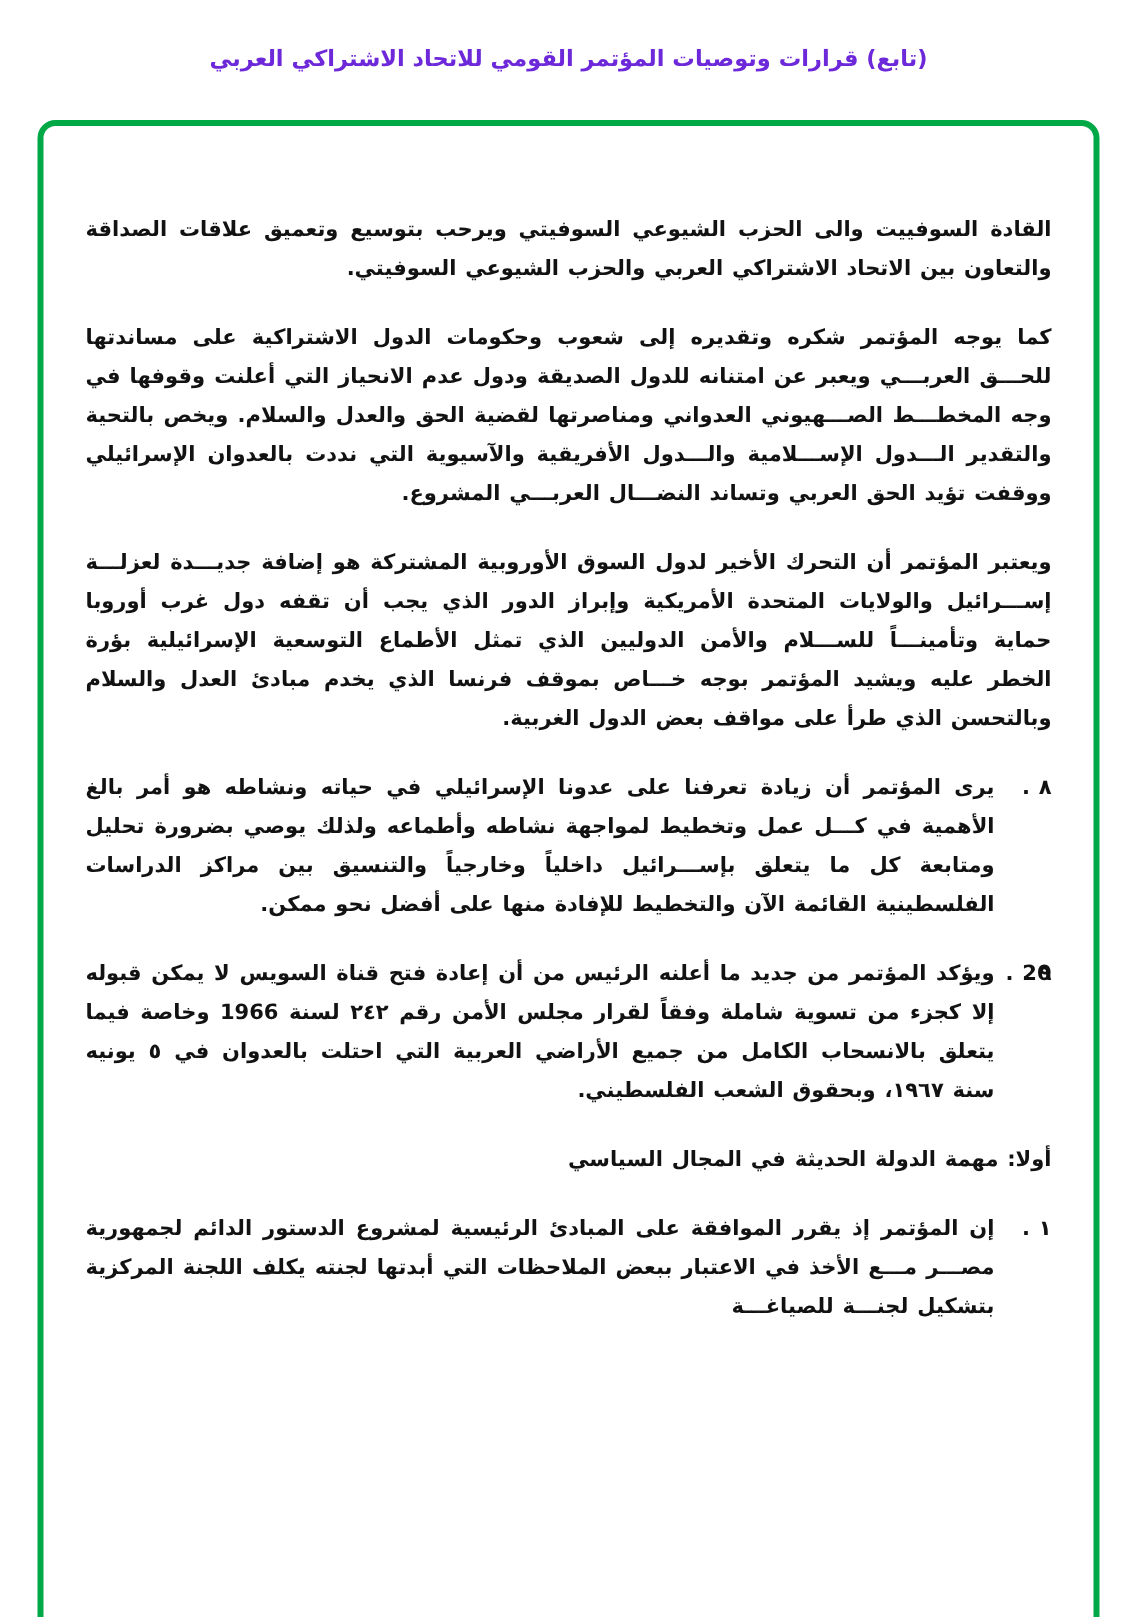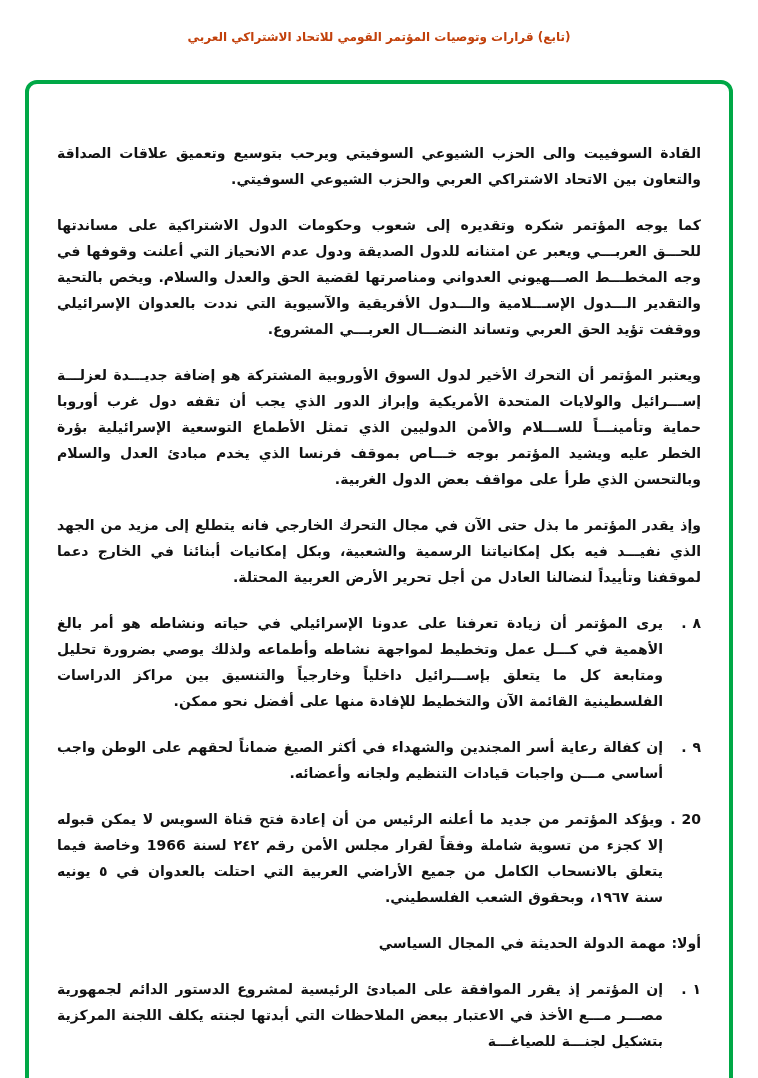--- a/index.html
+++ b/index.html
@@ -20,23 +20,23 @@
     inset: 0;
     background: #ffffff;
     direction: rtl;
   }
   .header-title {
     position: absolute;
     top: 30px;
     left: 0;
     right: 0;
     text-align: center;
-    font-size: 12px;
+    font-size: 15px;
     font-weight: bold;
-    color: #c2410c;
+    color: #6d28d9;
     letter-spacing: 0;
   }
   .frame {
     position: absolute;
     top: 80px;
     left: 25px;
     width: 708px;
     height: 1073px;
     border: 4px solid #22c55e;
     border-radius: 12px;
@@ -90,30 +90,28 @@
   <div class="frame" style="border-color: rgb(0, 168, 70);">
 
     <div class="body-text">
 
       <p class="block para">القادة السوفييت والى الحزب الشيوعي السوفيتي ويرحب بتوسيع وتعميق علاقات الصداقة والتعاون بين الاتحاد الاشتراكي العربي والحزب الشيوعي السوفيتي.</p>
 
       <p class="block para">كما يوجه المؤتمر شكره وتقديره إلى شعوب وحكومات الدول الاشتراكية على مساندتها للحـــق العربـــي ويعبر عن امتنانه للدول الصديقة ودول عدم الانحياز التي أعلنت وقوفها في وجه المخطـــط الصـــهيوني العدواني ومناصرتها لقضية الحق والعدل والسلام. ويخص بالتحية والتقدير الـــدول الإســـلامية والـــدول الأفريقية والآسيوية التي نددت بالعدوان الإسرائيلي ووقفت تؤيد الحق العربي وتساند النضـــال العربـــي المشروع.</p>
 
       <p class="block para">ويعتبر المؤتمر أن التحرك الأخير لدول السوق الأوروبية المشتركة هو إضافة جديـــدة لعزلـــة إســـرائيل والولايات المتحدة الأمريكية وإبراز الدور الذي يجب أن تقفه دول غرب أوروبا حماية وتأمينـــاً للســـلام والأمن الدوليين الذي تمثل الأطماع التوسعية الإسرائيلية بؤرة الخطر عليه ويشيد المؤتمر بوجه خـــاص بموقف فرنسا الذي يخدم مبادئ العدل والسلام وبالتحسن الذي طرأ على مواقف بعض الدول الغربية.</p>
 
-      <p class="block para">وإذ يقدر المؤتمر ما بذل حتى الآن في مجال التحرك الخارجي فانه يتطلع إلى مزيد من الجهد الذي نفيـــد فيه بكل إمكانياتنا الرسمية والشعبية، وبكل إمكانيات أبنائنا في الخارج دعما لموقفنا وتأييداً لنضالنا العادل من أجل تحرير الأرض العربية المحتلة.</p>
 
       <div class="block item">
         <span class="marker">٨ .</span>
         <span class="item-text">يرى المؤتمر أن زيادة تعرفنا على عدونا الإسرائيلي في حياته ونشاطه هو أمر بالغ الأهمية في كـــل عمل وتخطيط لمواجهة نشاطه وأطماعه ولذلك يوصي بضرورة تحليل ومتابعة كل ما يتعلق بإســـرائيل داخلياً وخارجياً والتنسيق بين مراكز الدراسات الفلسطينية القائمة الآن والتخطيط للإفادة منها على أفضل نحو ممكن.</span>
       </div>
 
       <div class="block item">
         <span class="marker">٩ .</span>
-        <span class="item-text">إن كفالة رعاية أسر المجندين والشهداء في أكثر الصيغ ضماناً لحقهم على الوطن واجب أساسي مـــن واجبات قيادات التنظيم ولجانه وأعضائه.</span>
       </div>
 
       <div class="block item">
         <span class="marker">20 .</span>
         <span class="item-text">ويؤكد المؤتمر من جديد ما أعلنه الرئيس من أن إعادة فتح قناة السويس لا يمكن قبوله إلا كجزء من تسوية شاملة وفقاً لقرار مجلس الأمن رقم ٢٤٢ لسنة 1966 وخاصة فيما يتعلق بالانسحاب الكامل من جميع الأراضي العربية التي احتلت بالعدوان في ٥ يونيه سنة ١٩٦٧، وبحقوق الشعب الفلسطيني.</span>
       </div>
 
       <p class="block heading">أولا: مهمة الدولة الحديثة في المجال السياسي</p>
 
       <div class="block item">

